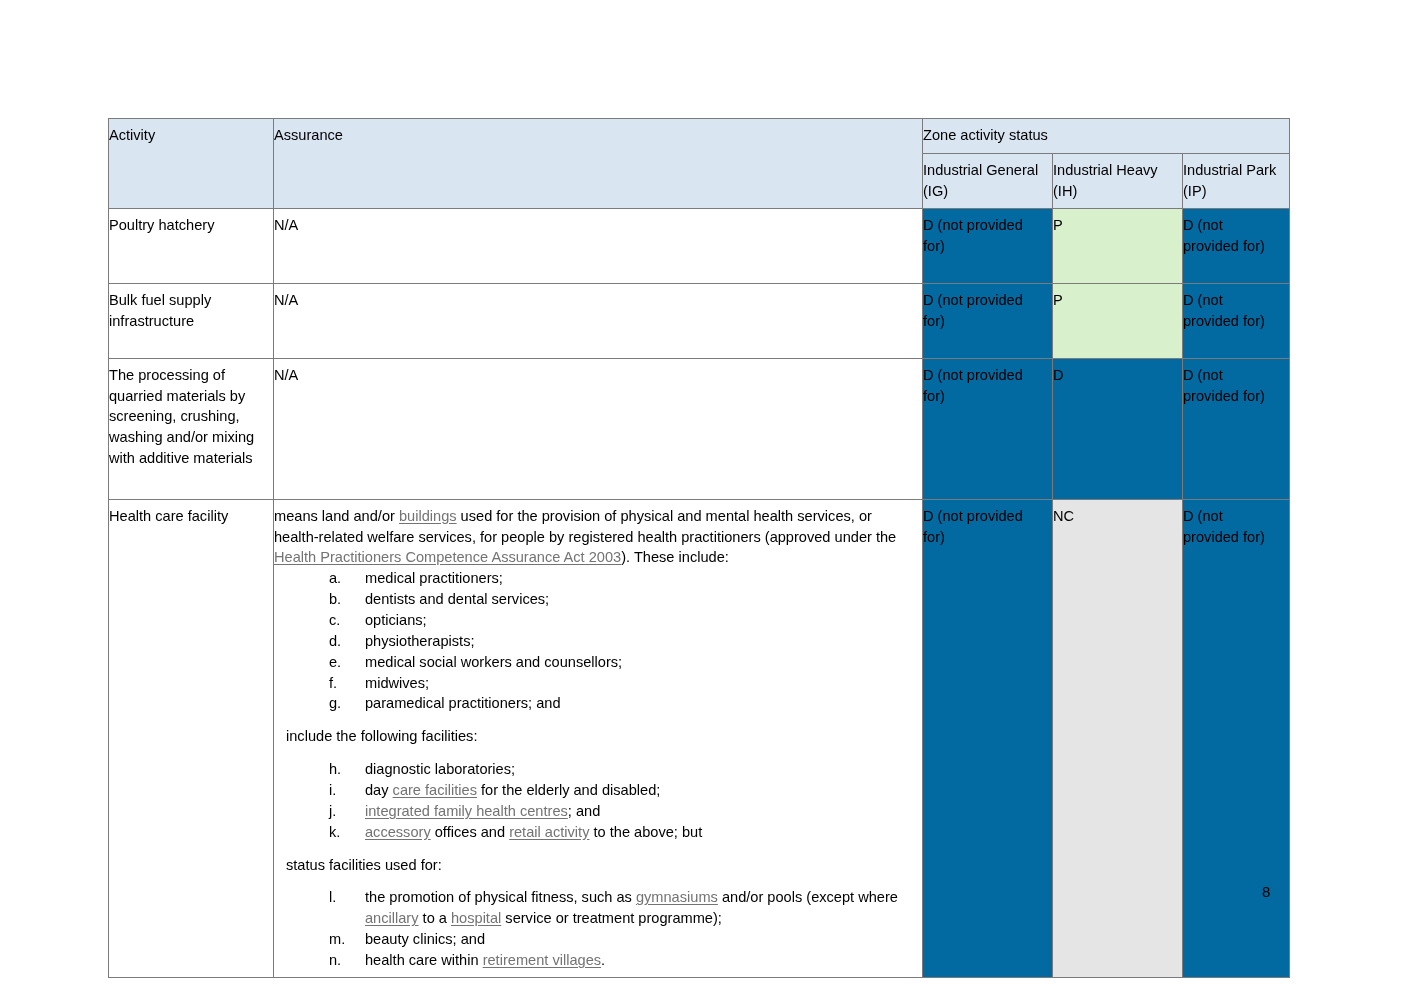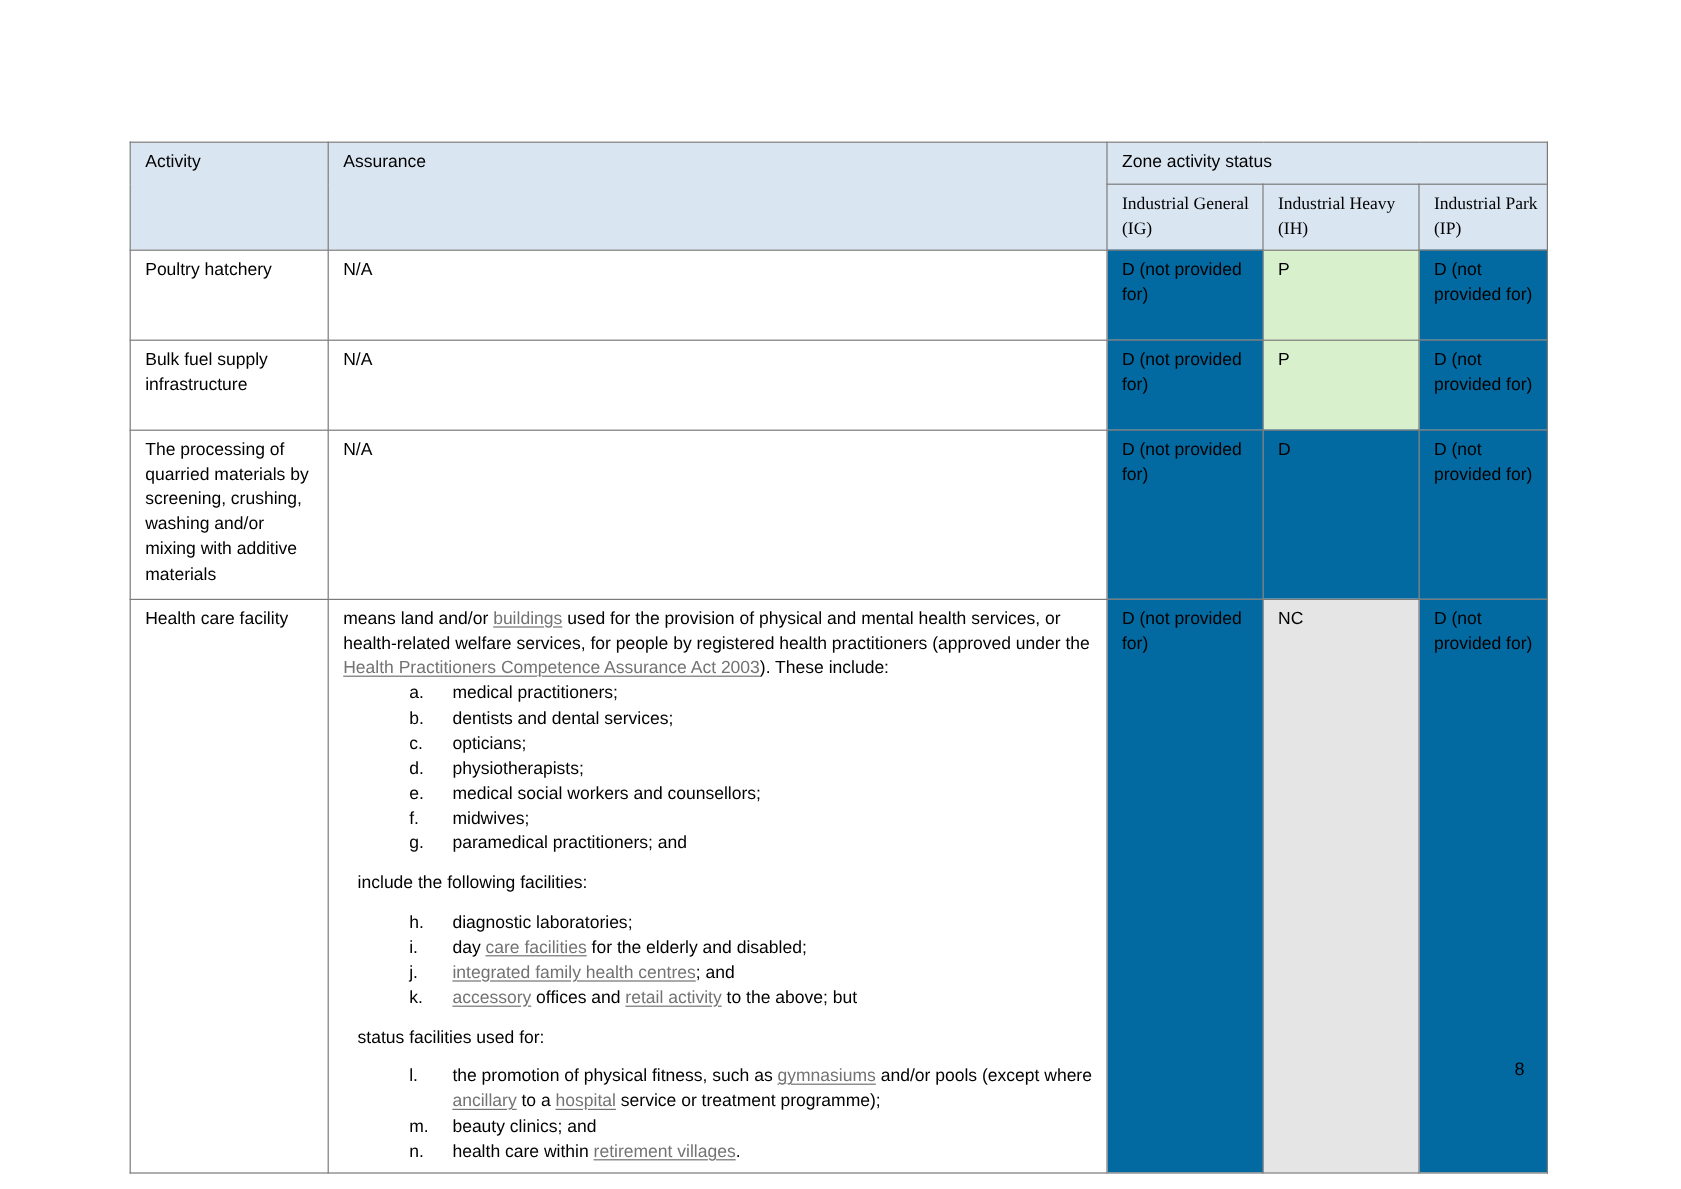--- a/index.html
+++ b/index.html
@@ -31,21 +31,21 @@
     width: 1181px;
     border-collapse: collapse;
     table-layout: fixed;
     font-size: 14.6px;
   }
 
   table.zone-table td,
   table.zone-table th {
     border: 1px solid #7b7b7b;
     vertical-align: top;
-    padding: 6px 7px 6px 12px;
+    padding: 6px 7px 6px 0;
     font-weight: normal;
     text-align: left;
     line-height: 1.43;
   }
 
   
   col.c-activity   { width: 165px; }
   col.c-definition { width: 649px; }
   col.c-ig         { width: 130px; }
   col.c-ih         { width: 130px; }
@@ -60,21 +60,20 @@
   .hdr-top-definition {
     height: 60px;
   }
   .hdr-zone-title {
     height: 22px;
     padding-bottom: 3px;
   }
   .hdr-zone-sub {
     height: 40px;
     padding-top: 5px;
-    font-family: Liberation Serif, serif;
   }
 
   
   .st {
     text-align: center;
     padding-top: 6px;
   }
   .st-peach { background: #0369a1; }
   .st-green { background: #d8f0cc; }
   .st-pink  { background: #e5e5e5; }

